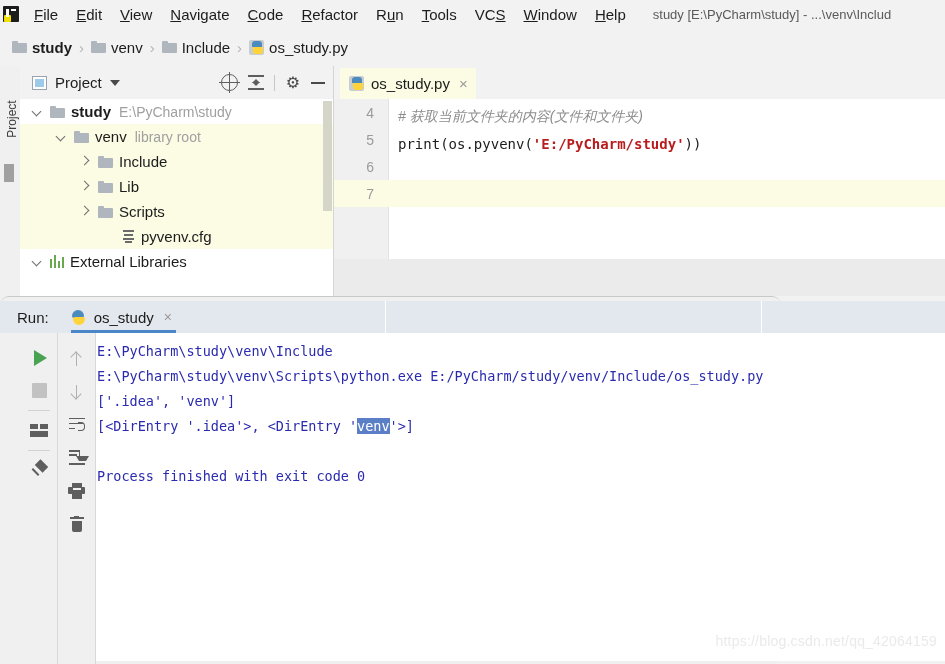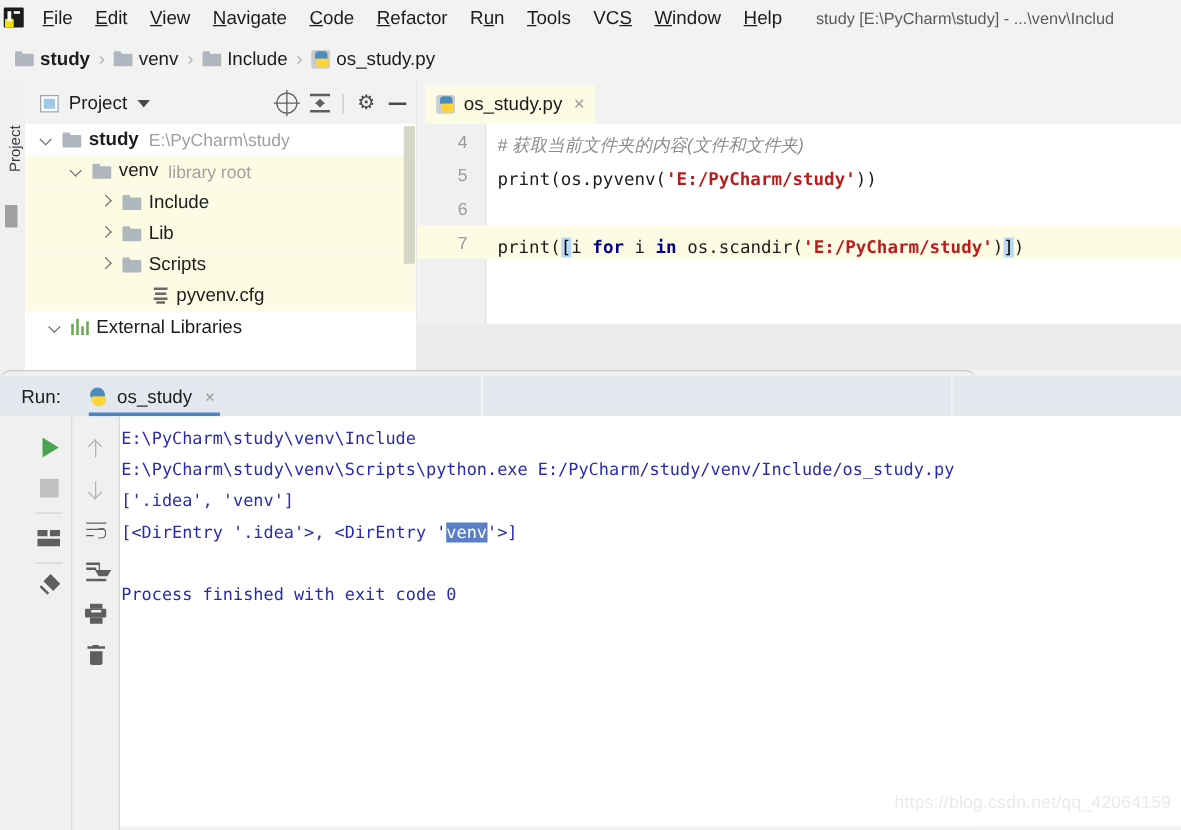--- a/index.html
+++ b/index.html
@@ -404,21 +404,21 @@
           <div class="tree-row hl" style="padding-left: 84px;">
             <div class="arrow"></div>
             <div class="cfg-ic" style="margin-left: 7px;">
               <span class="c1"></span>
               <span class="c2"></span>
               <span class="c3"></span>
               <span class="c4"></span>
             </div>
             <span class="t-label">pyvenv.cfg</span>
           </div>
-          <div class="tree-row" style="padding-left: 19px;">
+          <div class="tree-row" style="padding-left: 12px;">
             <div class="arrow down"></div>
             <div class="lib-ic" style="margin-left: 7px;">
               <i style="height:9px"></i>
               <i style="height:13px"></i>
               <i style="height:7px"></i>
               <i style="height:11px"></i>
             </div>
             <span class="t-label">External Libraries</span>
           </div>
         </div>
@@ -448,21 +448,20 @@
           </div>
           <div class="code-line">
             <span class="lineno">5</span>
             <span class="code-text"><span class="pl">print(os.pyvenv(</span><span class="st">'E:/PyCharm/study'</span><span class="pl">))</span></span>
           </div>
           <div class="code-line">
             <span class="lineno">6</span>
           </div>
           <div class="code-line cur">
             <span class="lineno">7</span>
-            <span class="code-text"><span class="pl">print(</span><span class="br">[</span><span class="pl">i </span><span class="kw">for</span><span class="pl"> i </span><span class="kw">in</span><span class="pl"> os.scandir(</span><span class="st">'E:/PyCharm/study'</span><span class="pl">)</span><span class="br">]</span><span class="pl">)</span></span>
           </div>
         </div>
     </div>
   </div>
 
   <div class="run-panel">
     <div class="run-header">
       <div class="run-label">Run:</div>
       <div class="run-tab">
         <div class="pyround">

